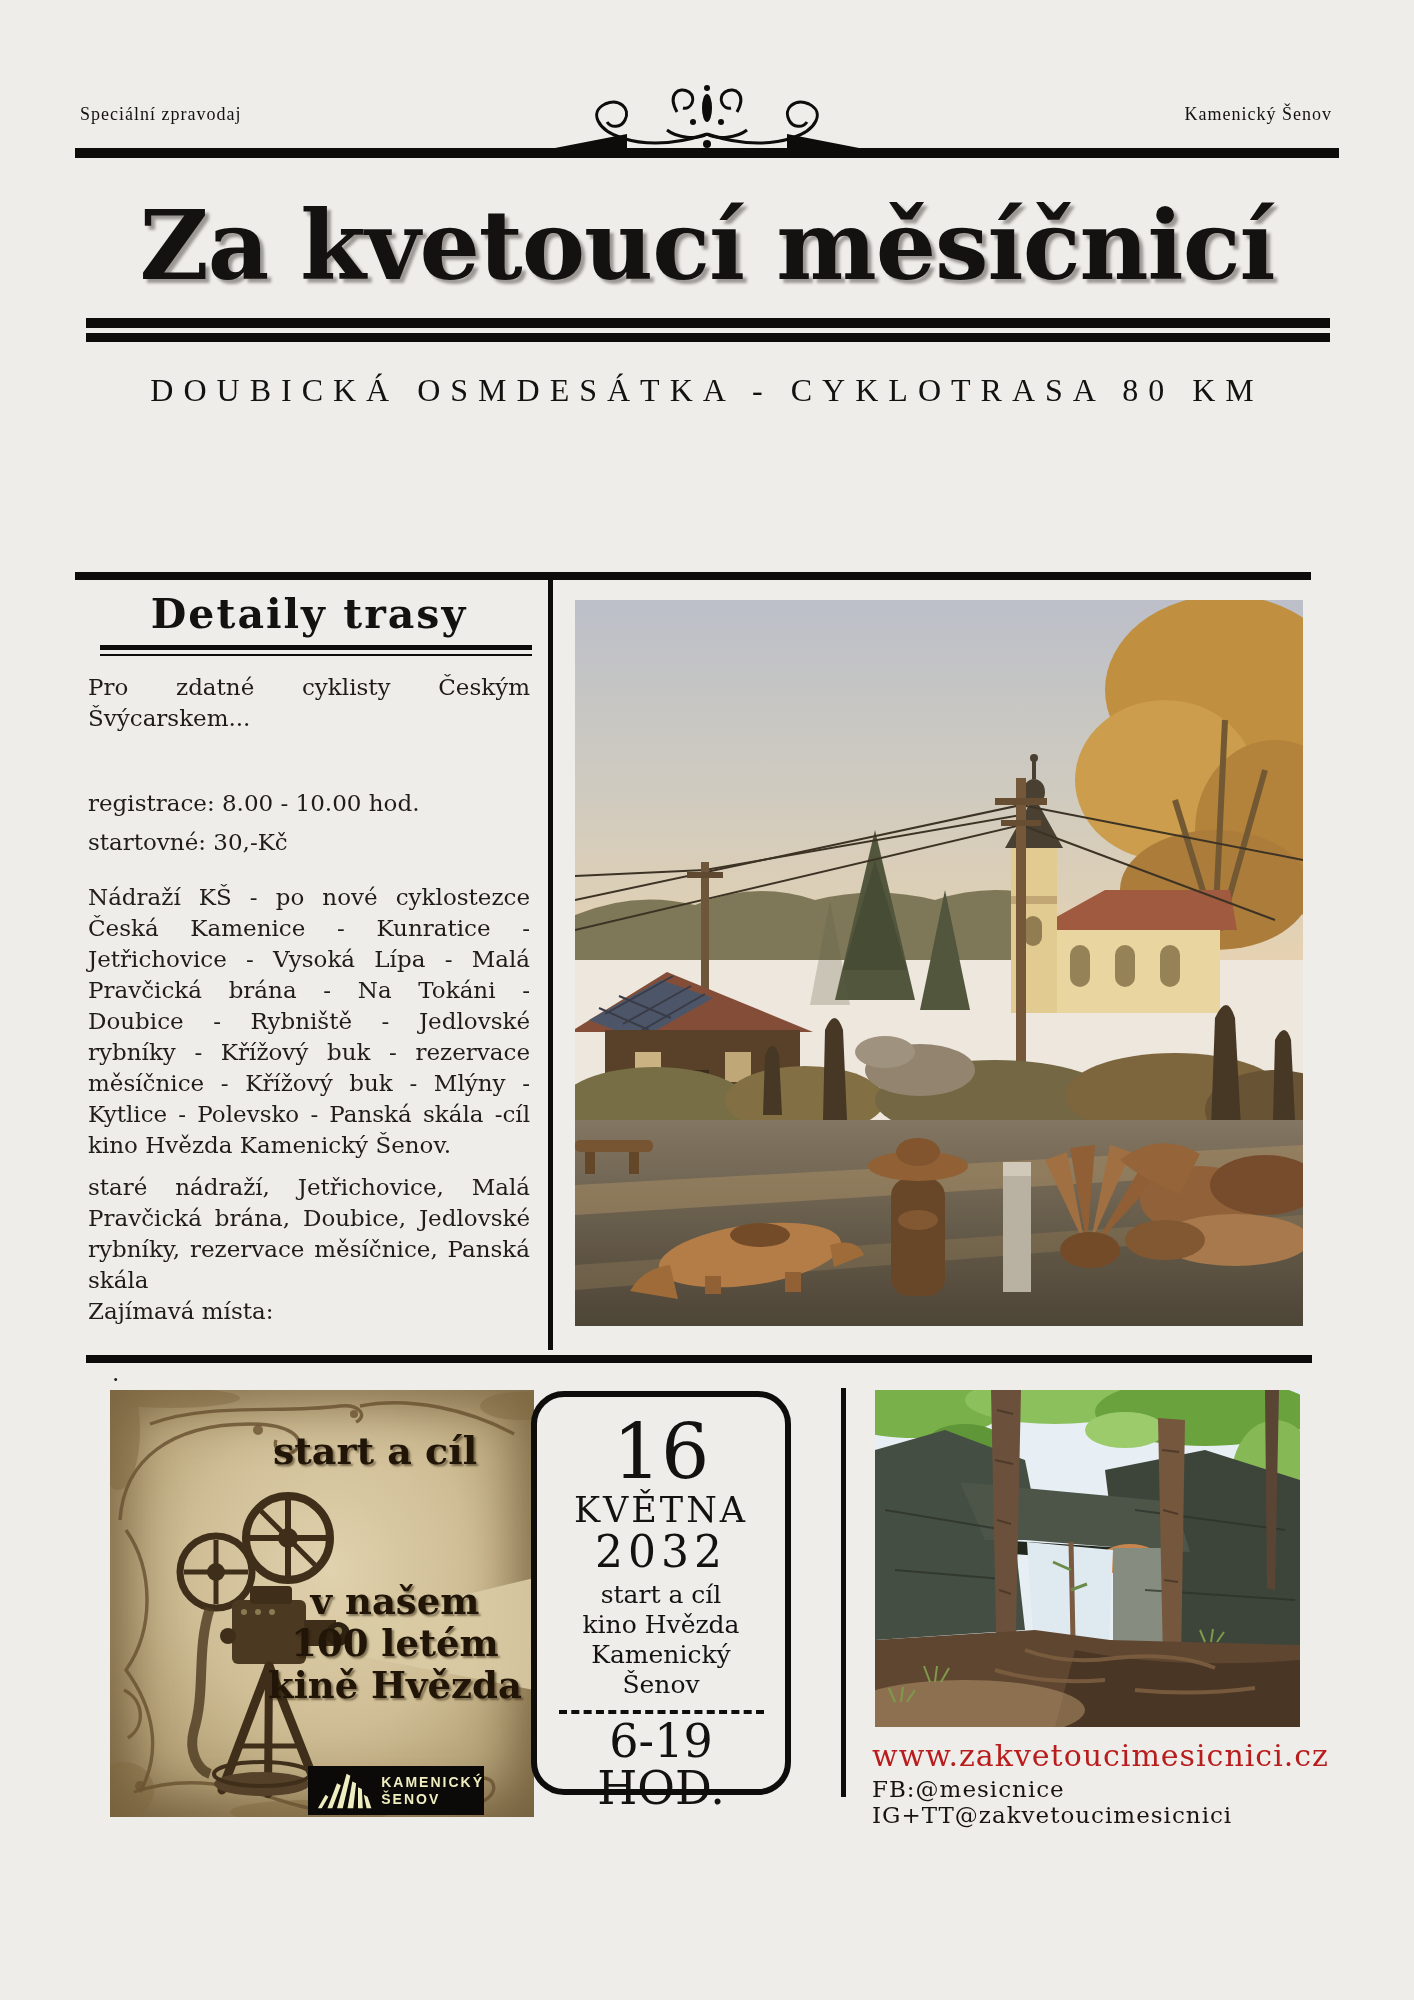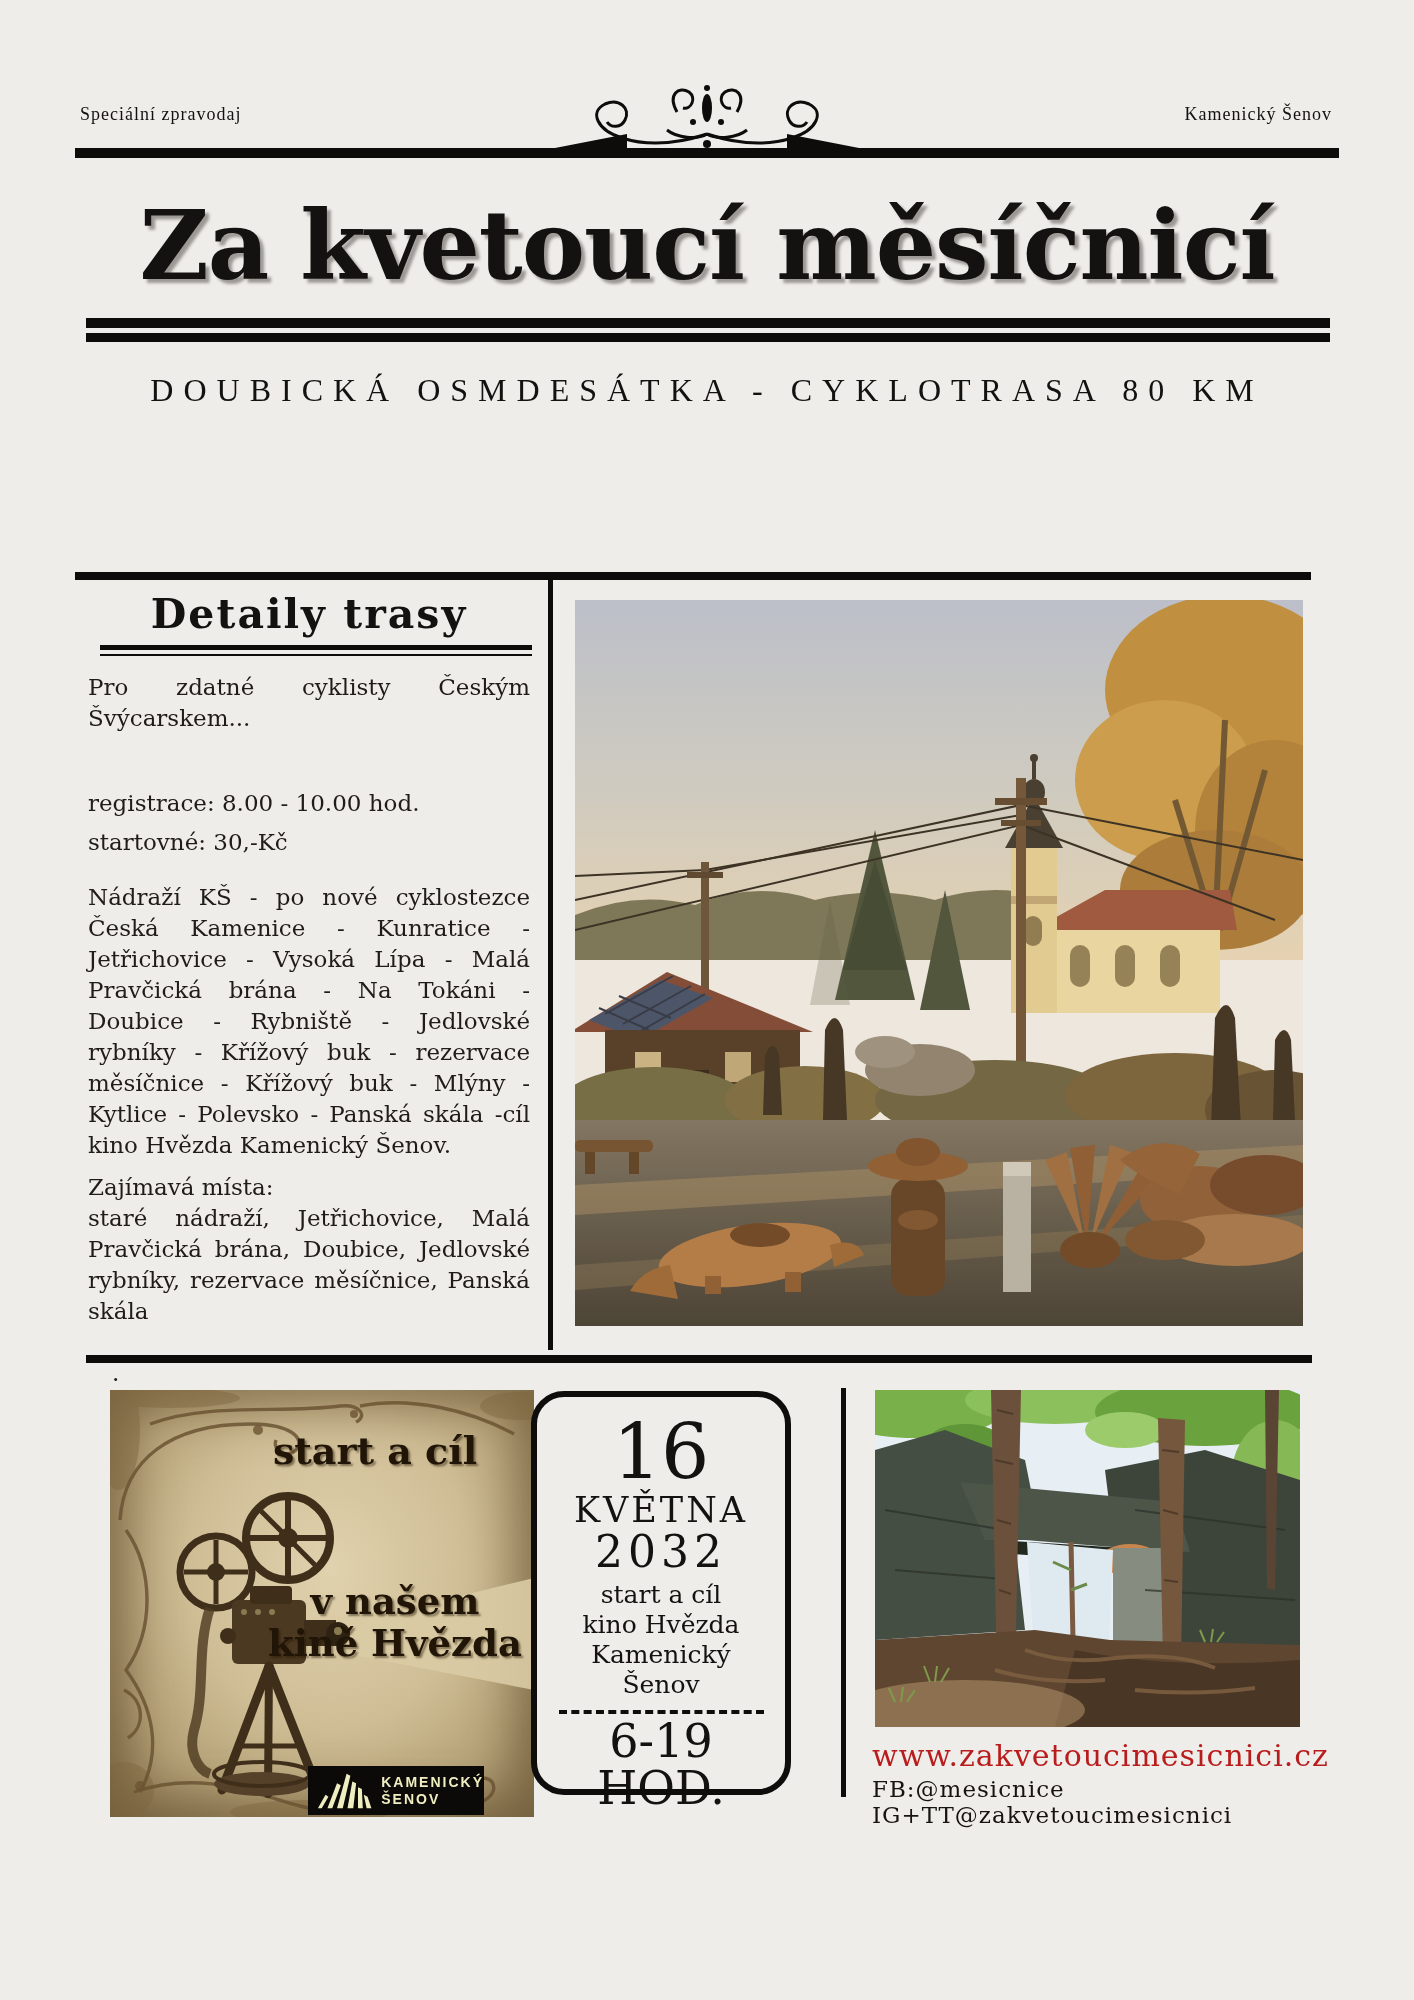--- a/index.html
+++ b/index.html
@@ -72,22 +72,22 @@
 <div class="abs body-p" style="left:88px;top:672px;width:442px;">Pro zdatné cyklisty Českým Švýcarskem...</div>
 
 <div class="abs body-p" style="left:88px;top:772px;width:442px;text-align:left;margin-top:16px;">
   <div>registrace: 8.00 - 10.00 hod.</div>
   <div style="margin-top:8px;">startovné: 30,-Kč</div>
 </div>
 
 <div class="abs body-p" style="left:88px;top:882px;width:442px;">Nádraží KŠ - po nové cyklostezce Česká Kamenice - Kunratice - Jetřichovice - Vysoká Lípa - Malá Pravčická brána - Na Tokáni - Doubice - Rybniště - Jedlovské rybníky - Křížový buk - rezervace měsíčnice - Křížový buk - Mlýny - Kytlice - Polevsko - Panská skála -cíl kino Hvězda Kamenický Šenov.</div>
 
 <div class="abs body-p" style="left:88px;top:1172px;width:442px;">
+  <div>staré nádraží, Jetřichovice, Malá Pravčická brána, Doubice, Jedlovské rybníky, rezervace měsíčnice, Panská skála</div>
   <div style="text-align:left;">Zajímavá místa:</div>
-  <div>staré nádraží, Jetřichovice, Malá Pravčická brána, Doubice, Jedlovské rybníky, rezervace měsíčnice, Panská skála</div>
 </div>
 
 <div class="abs" style="left:548px;top:578px;width:5px;height:772px;background:#0d0c0b;"></div>
 
 <div class="abs" style="left:575px;top:600px;width:728px;height:726px;">
   <svg width="728" height="726" viewBox="0 0 728 726" preserveAspectRatio="none">
     <defs>
       <linearGradient id="sky" x1="0" y1="0" x2="0" y2="1">
         <stop offset="0" stop-color="#b9c2d4"></stop>
           <stop offset=".55" stop-color="#cfcfc9"></stop>
@@ -284,20 +284,21 @@
       <line x1="159" y1="276" x2="158" y2="404" stroke-width="8"></line>
       <line x1="128" y1="356" x2="192" y2="356" stroke-width="5"></line>
     </g>
 
     <ellipse cx="152" cy="394" rx="48" ry="12" fill="#55412a"></ellipse>
     <ellipse cx="152" cy="384" rx="48" ry="12" fill="none" stroke="#3f2f1a" stroke-width="4"></ellipse>
   </svg>
   <div class="abs bl" style="left:120px;top:38px;width:290px;text-align:center;font-size:38px;color:#201507;">start a cíl</div>
   <div class="abs bl" style="left:150px;top:190px;width:270px;text-align:center;font-size:37px;line-height:42px;color:#201507;">
     <div>v našem</div>
+    <div>100 letém</div>
     <div>kině Hvězda</div>
   </div>
   <div class="abs" style="left:198px;top:376px;width:176px;height:49px;background:#0c0a08;display:flex;align-items:center;">
     <svg width="62" height="40" viewBox="0 0 62 40" style="margin-left:8px;">
       <g fill="#efeec0">
         <polygon points="2,38 10,24 13,26 6,38"></polygon>
         <polygon points="12,38 22,12 26,14 17,38"></polygon>
         <polygon points="22,38 32,2 36,4 28,38"></polygon>
         <polygon points="33,38 38,10 42,12 39,38"></polygon>
         <polygon points="44,38 44,16 48,18 49,38"></polygon>

